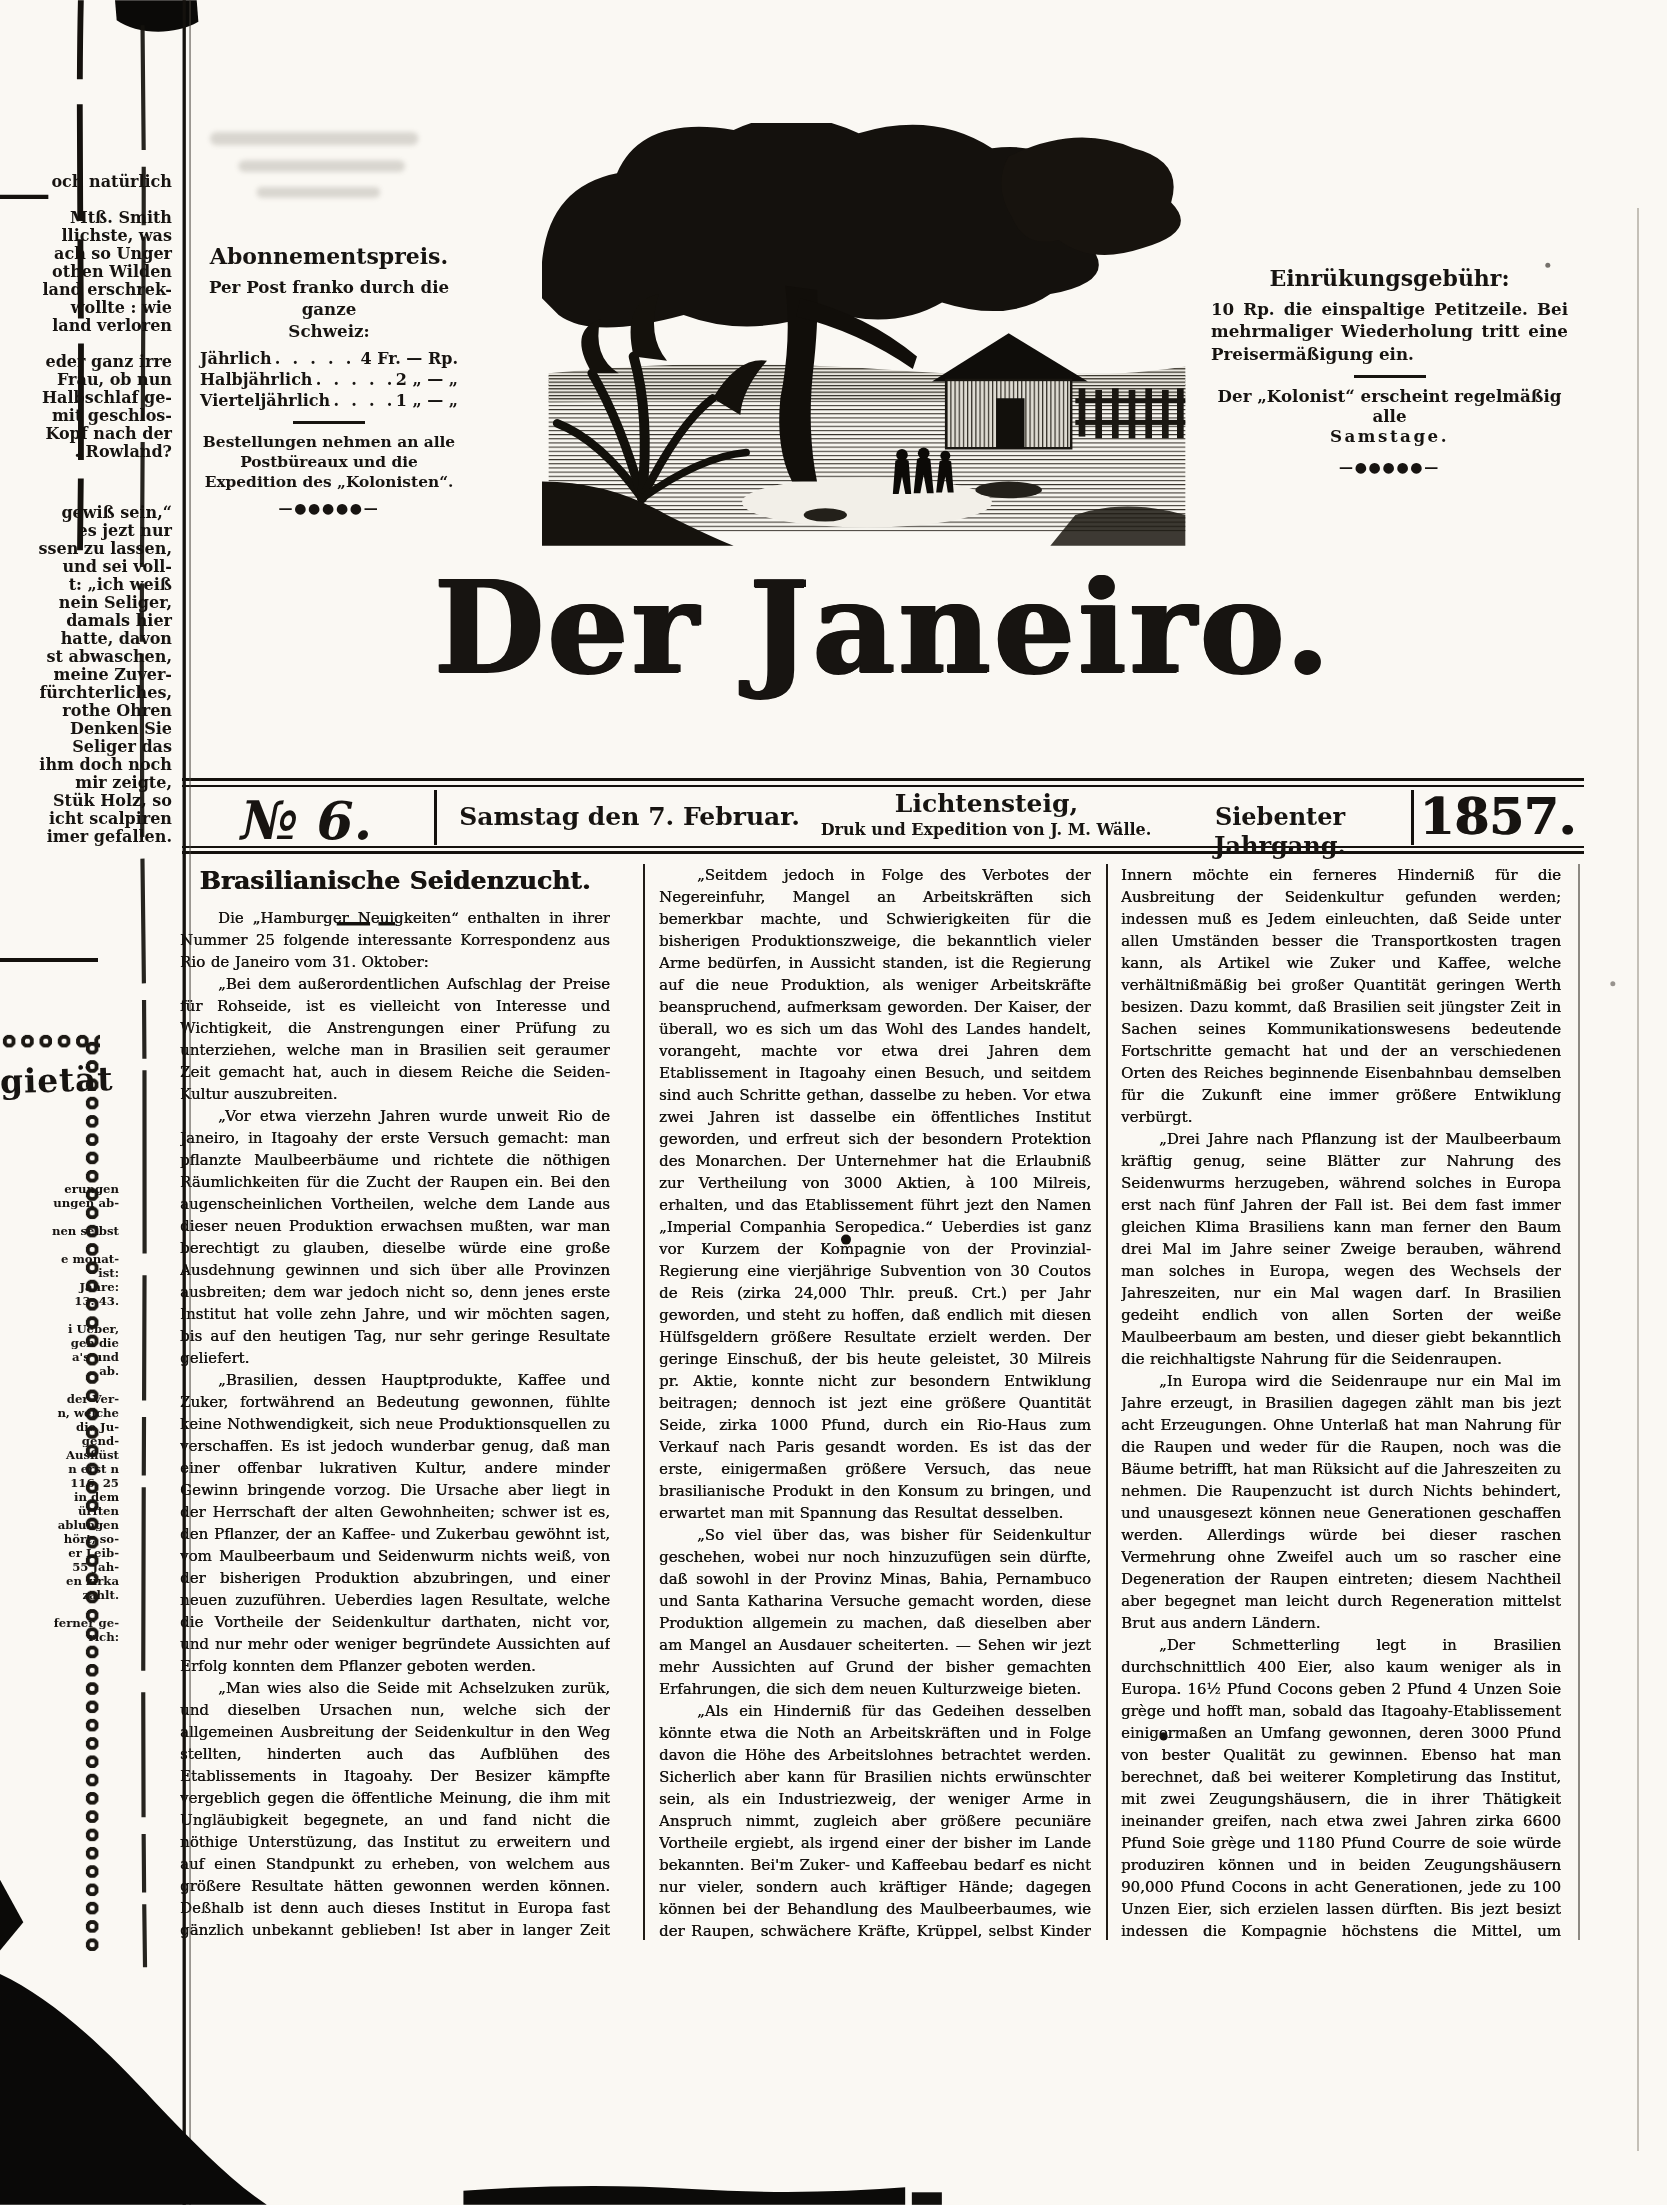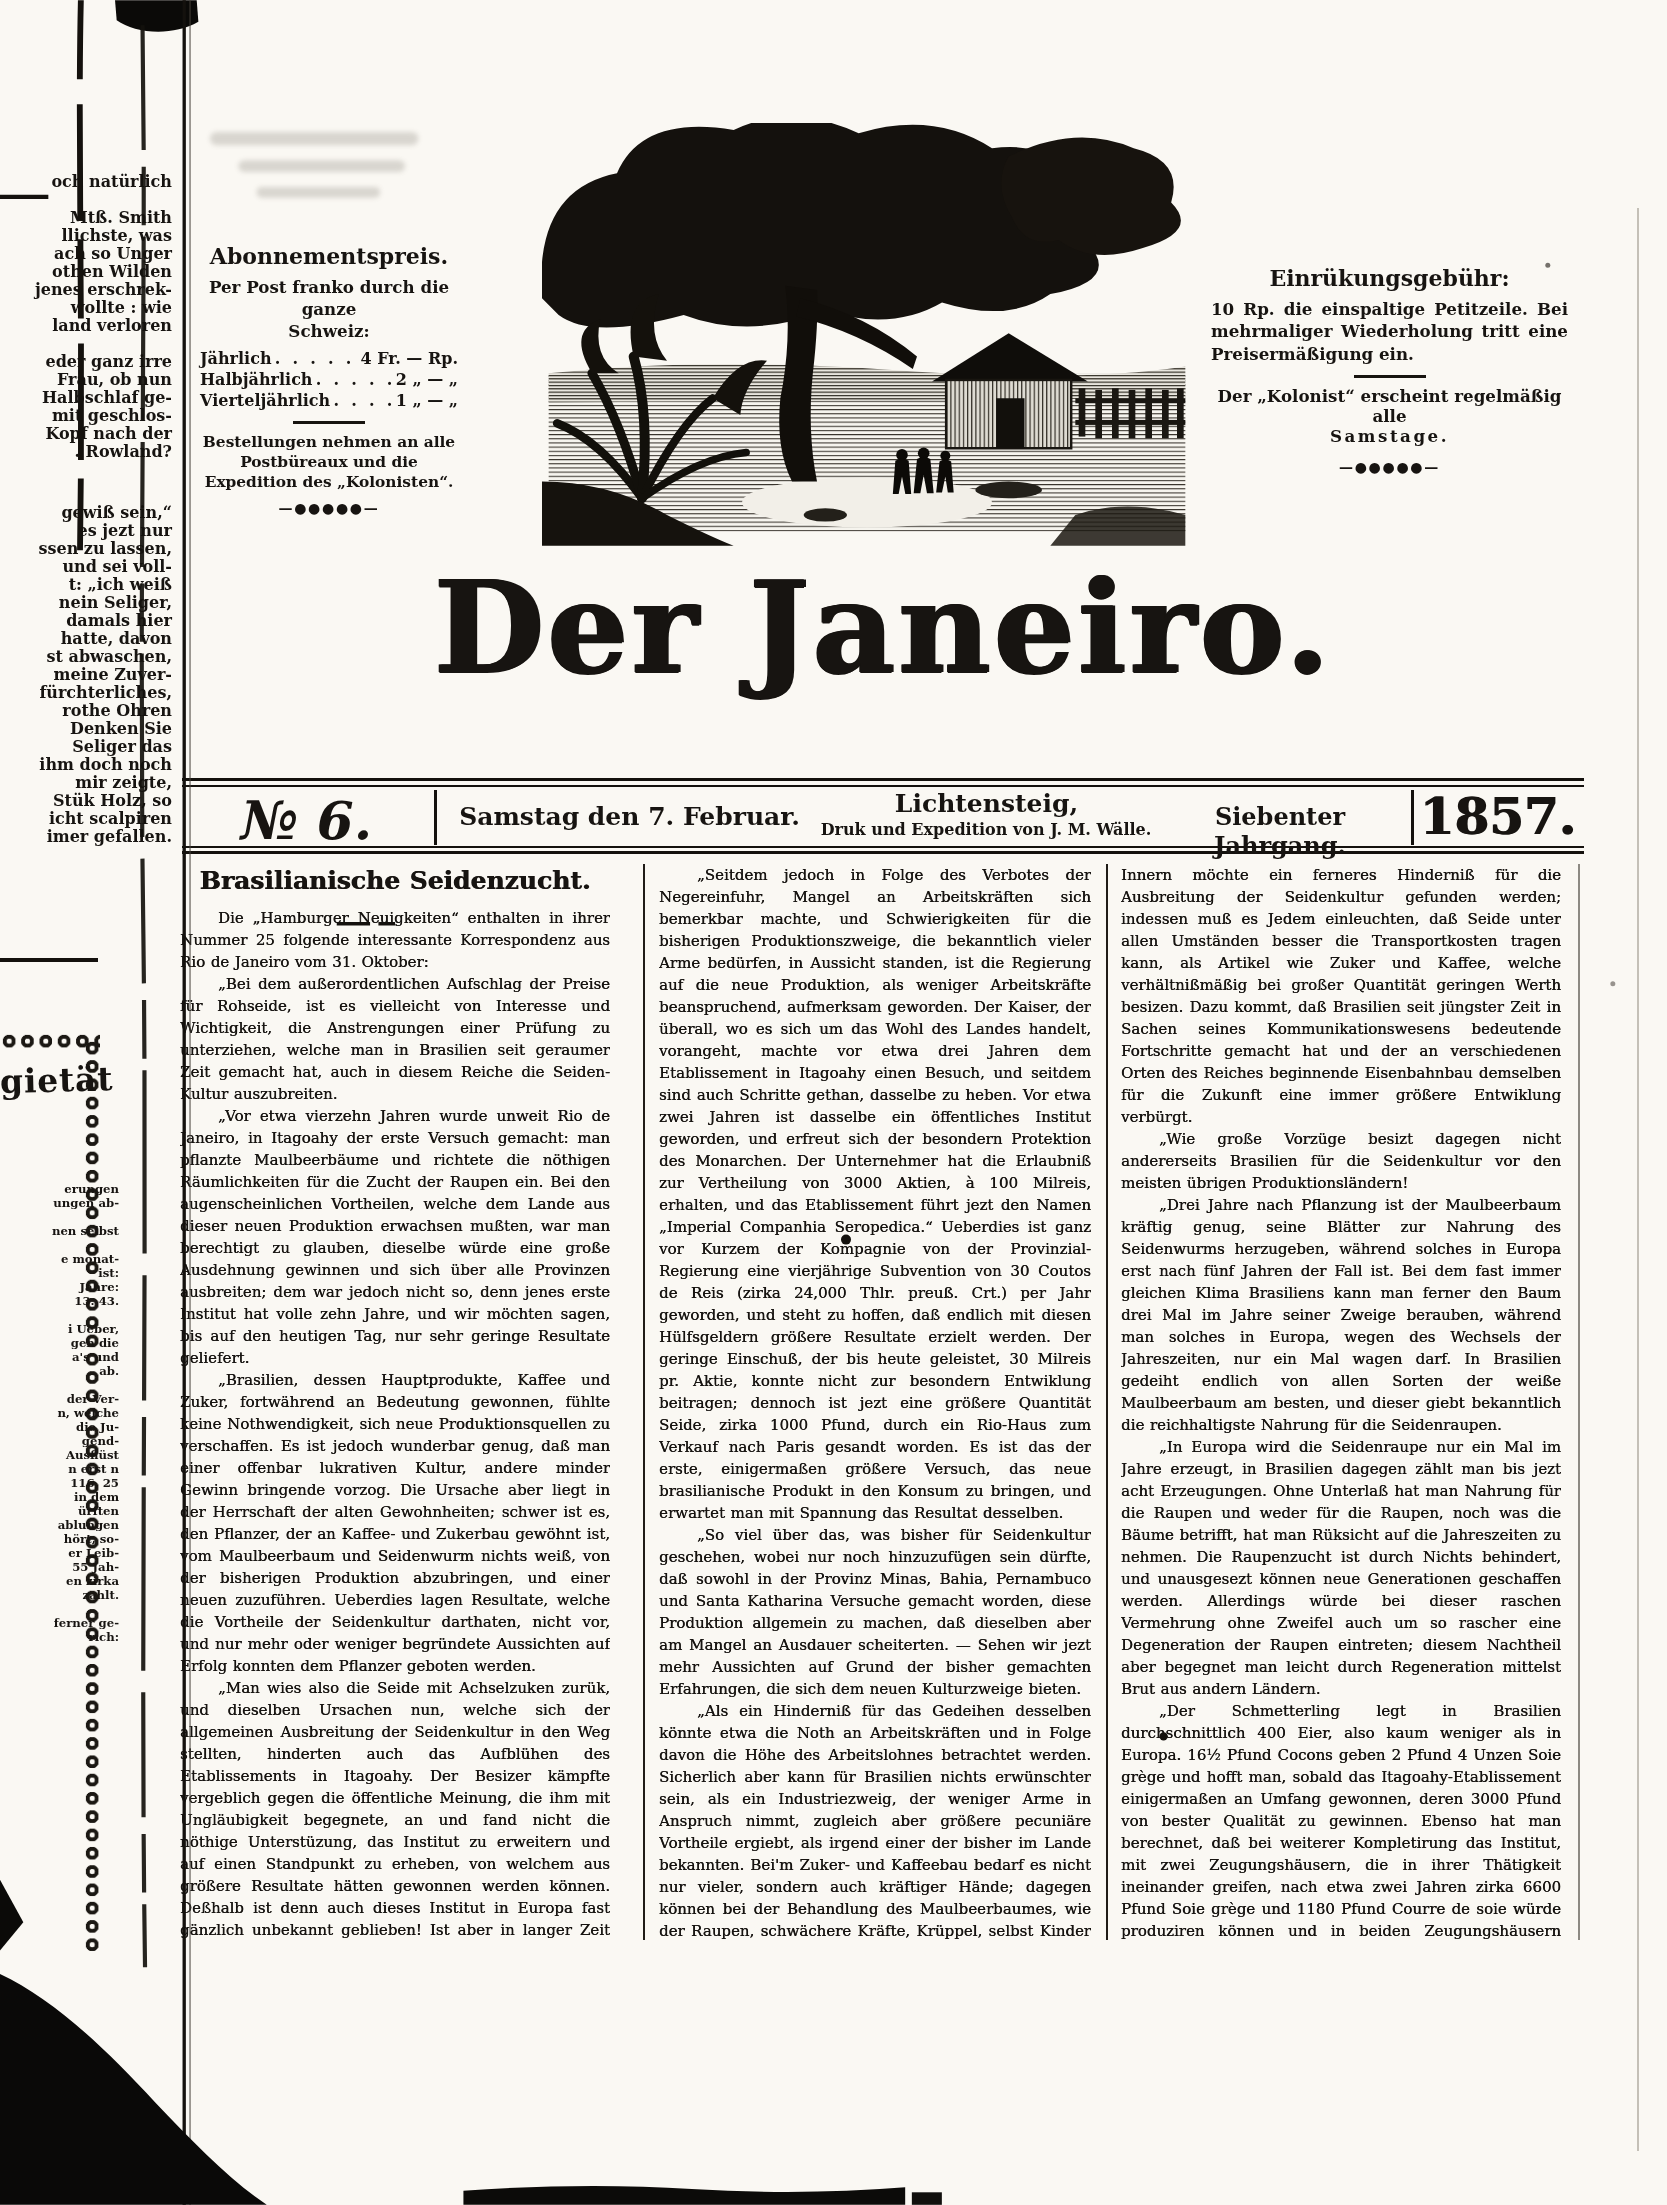--- a/index.html
+++ b/index.html
@@ -67,21 +67,21 @@
 
 <div id="page">
 
   <div id="frag-upper" class="fragcol" style="top:173px;">
       <p>och natürlich</p>
       <p></p>
       <p>Mtß. Smith</p>
       <p>llichste, was</p>
       <p>ach so Unger</p>
       <p>othen Wilden</p>
-      <p>jenes erschrek-</p>
+      <p>land erschrek-</p>
       <p>wollte : wie</p>
       <p>land verloren</p>
       <p></p>
       <p>eder ganz irre</p>
       <p>Frau, ob nun</p>
       <p>Halbschlaf ge-</p>
       <p>mit geschlos-</p>
       <p>Kopf nach der</p>
       <p>. Rowland?</p>
     </div>
@@ -277,21 +277,20 @@
   </div>
   <div class="abs colrule" style="left:643px;"></div>
   <div id="col2" class="col">
       <p class="para">„Seitdem jedoch in Folge des Verbotes der Negereinfuhr, Mangel an Arbeitskräften sich bemerkbar machte, und Schwierigkeiten für die bisherigen Produktionszweige, die bekanntlich vieler Arme bedürfen, in Aussicht standen, ist die Regierung auf die neue Produktion, als weniger Arbeitskräfte beanspruchend, aufmerksam geworden. Der Kaiser, der überall, wo es sich um das Wohl des Landes handelt, vorangeht, machte vor etwa drei Jahren dem Etablissement in Itagoahy einen Besuch, und seitdem sind auch Schritte gethan, dasselbe zu heben. Vor etwa zwei Jahren ist dasselbe ein öffentliches Institut geworden, und erfreut sich der besondern Protektion des Monarchen. Der Unternehmer hat die Erlaubniß zur Vertheilung von 3000 Aktien, à 100 Milreis, erhalten, und das Etablissement führt jezt den Namen „Imperial Companhia Seropedica.“ Ueberdies ist ganz vor Kurzem der Kompagnie von der Provinzial-Regierung eine vierjährige Subvention von 30 Coutos de Reis (zirka 24,000 Thlr. preuß. Crt.) per Jahr geworden, und steht zu hoffen, daß endlich mit diesen Hülfsgeldern größere Resultate erzielt werden. Der geringe Einschuß, der bis heute geleistet, 30 Milreis pr. Aktie, konnte nicht zur besondern Entwiklung beitragen; dennoch ist jezt eine größere Quantität Seide, zirka 1000 Pfund, durch ein Rio-Haus zum Verkauf nach Paris gesandt worden. Es ist das der erste, einigermaßen größere Versuch, das neue brasilianische Produkt in den Konsum zu bringen, und erwartet man mit Spannung das Resultat desselben.</p>
       <p class="para">„So viel über das, was bisher für Seidenkultur geschehen, wobei nur noch hinzuzufügen sein dürfte, daß sowohl in der Provinz Minas, Bahia, Pernambuco und Santa Katharina Versuche gemacht worden, diese Produktion allgemein zu machen, daß dieselben aber am Mangel an Ausdauer scheiterten. — Sehen wir jezt mehr Aussichten auf Grund der bisher gemachten Erfahrungen, die sich dem neuen Kulturzweige bieten.</p>
       <p class="para">„Als ein Hinderniß für das Gedeihen desselben könnte etwa die Noth an Arbeitskräften und in Folge davon die Höhe des Arbeitslohnes betrachtet werden. Sicherlich aber kann für Brasilien nichts erwünschter sein, als ein Industriezweig, der weniger Arme in Anspruch nimmt, zugleich aber größere pecuniäre Vortheile ergiebt, als irgend einer der bisher im Lande bekannten. Bei'm Zuker- und Kaffeebau bedarf es nicht nur vieler, sondern auch kräftiger Hände; dagegen können bei der Behandlung des Maulbeerbaumes, wie der Raupen, schwächere Kräfte, Krüppel, selbst Kinder verwendet werden. Der Seiden-Industrie würden Arbeitskräfte zuströmen, die bis jezt ganz brach gelegen, und somit das im hohen Arbeitslohn bestehende Hinderniß wenigstens theilweise beseitigt werden.</p>
     </div>
   <div class="abs colrule" style="left:1106px;"></div>
   <div id="col3" class="col">
       <p class="para">Innern möchte ein ferneres Hinderniß für die Ausbreitung der Seidenkultur gefunden werden; indessen muß es Jedem einleuchten, daß Seide unter allen Umständen besser die Transportkosten tragen kann, als Artikel wie Zuker und Kaffee, welche verhältnißmäßig bei großer Quantität geringen Werth besizen. Dazu kommt, daß Brasilien seit jüngster Zeit in Sachen seines Kommunikationswesens bedeutende Fortschritte gemacht hat und der an verschiedenen Orten des Reiches beginnende Eisenbahnbau demselben für die Zukunft eine immer größere Entwiklung verbürgt.</p>
-      <p class="para">„Wie große Vorzüge besizt dagegen nicht andererseits Brasilien für die Seidenkultur vor den meisten übrigen Produktionsländern!</p>
       <p class="para">„Drei Jahre nach Pflanzung ist der Maulbeerbaum kräftig genug, seine Blätter zur Nahrung des Seidenwurms herzugeben, während solches in Europa erst nach fünf Jahren der Fall ist. Bei dem fast immer gleichen Klima Brasiliens kann man ferner den Baum drei Mal im Jahre seiner Zweige berauben, während man solches in Europa, wegen des Wechsels der Jahreszeiten, nur ein Mal wagen darf. In Brasilien gedeiht endlich von allen Sorten der weiße Maulbeerbaum am besten, und dieser giebt bekanntlich die reichhaltigste Nahrung für die Seidenraupen.</p>
       <p class="para">„In Europa wird die Seidenraupe nur ein Mal im Jahre erzeugt, in Brasilien dagegen zählt man bis jezt acht Erzeugungen. Ohne Unterlaß hat man Nahrung für die Raupen und weder für die Raupen, noch was die Bäume betrifft, hat man Rüksicht auf die Jahreszeiten zu nehmen. Die Raupenzucht ist durch Nichts behindert, und unausgesezt können neue Generationen geschaffen werden. Allerdings würde bei dieser raschen Vermehrung ohne Zweifel auch um so rascher eine Degeneration der Raupen eintreten; diesem Nachtheil aber begegnet man leicht durch Regeneration mittelst Brut aus andern Ländern.</p>
       <p class="para">„Der Schmetterling legt in Brasilien durchschnittlich 400 Eier, also kaum weniger als in Europa. 16½ Pfund Cocons geben 2 Pfund 4 Unzen Soie grège und hofft man, sobald das Itagoahy-Etablissement einigermaßen an Umfang gewonnen, deren 3000 Pfund von bester Qualität zu gewinnen. Ebenso hat man berechnet, daß bei weiterer Kompletirung das Institut, mit zwei Zeugungshäusern, die in ihrer Thätigkeit ineinander greifen, nach etwa zwei Jahren zirka 6600 Pfund Soie grège und 1180 Pfund Courre de soie würde produziren können und in beiden Zeugungshäusern 90,000 Pfund Cocons in acht Generationen, jede zu 100 Unzen Eier, sich erzielen lassen dürften. Bis jezt besizt indessen die Kompagnie höchstens die Mittel, um jährlich den dritten Theil jener</p>
     </div>
   <div id="colrule-right" class="abs colrule" style="left:1578px;"></div>
   <div id="crease-right" class="abs"></div>
 
   <svg class="abs" style="left:0;top:0;pointer-events:none;" width="1667" height="2205" viewBox="0 0 2000 2645" xmlns="http://www.w3.org/2000/svg">
     <defs>
         <filter id="blur3">

